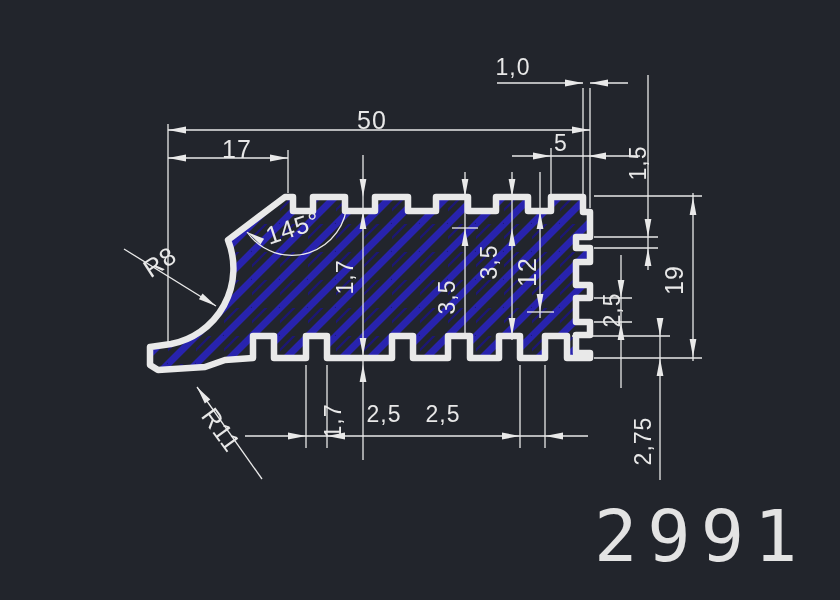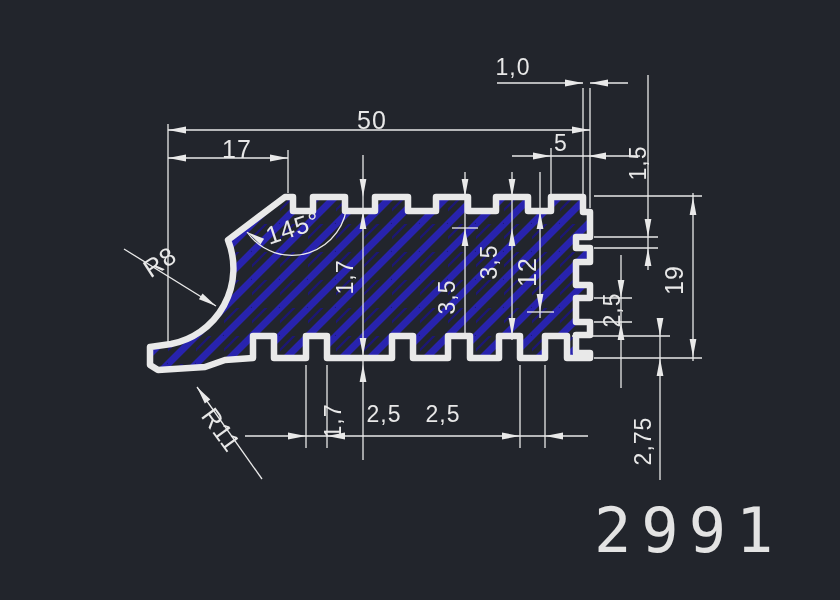--- a/index.html
+++ b/index.html
@@ -19,21 +19,21 @@
     white-space:nowrap;
     transform-origin:center center;
     line-height:1;
   }
   .dim-label.big{font-size:25px;}
   .part-number{
     position:absolute;
     color:#e3e3e3;
     font-family:"DejaVu Sans Mono", monospace;
     font-weight:300;
-    font-size:62px;
+    font-size:72px;
     letter-spacing:10px;
     line-height:1;
   }
 </style>
 </head>
 <body style="background: rgb(34, 37, 44);">
 
 <svg id="canvas" viewBox="0 0 840 600">
   <defs>
     <pattern id="hatch" patternUnits="userSpaceOnUse" width="28" height="28">

